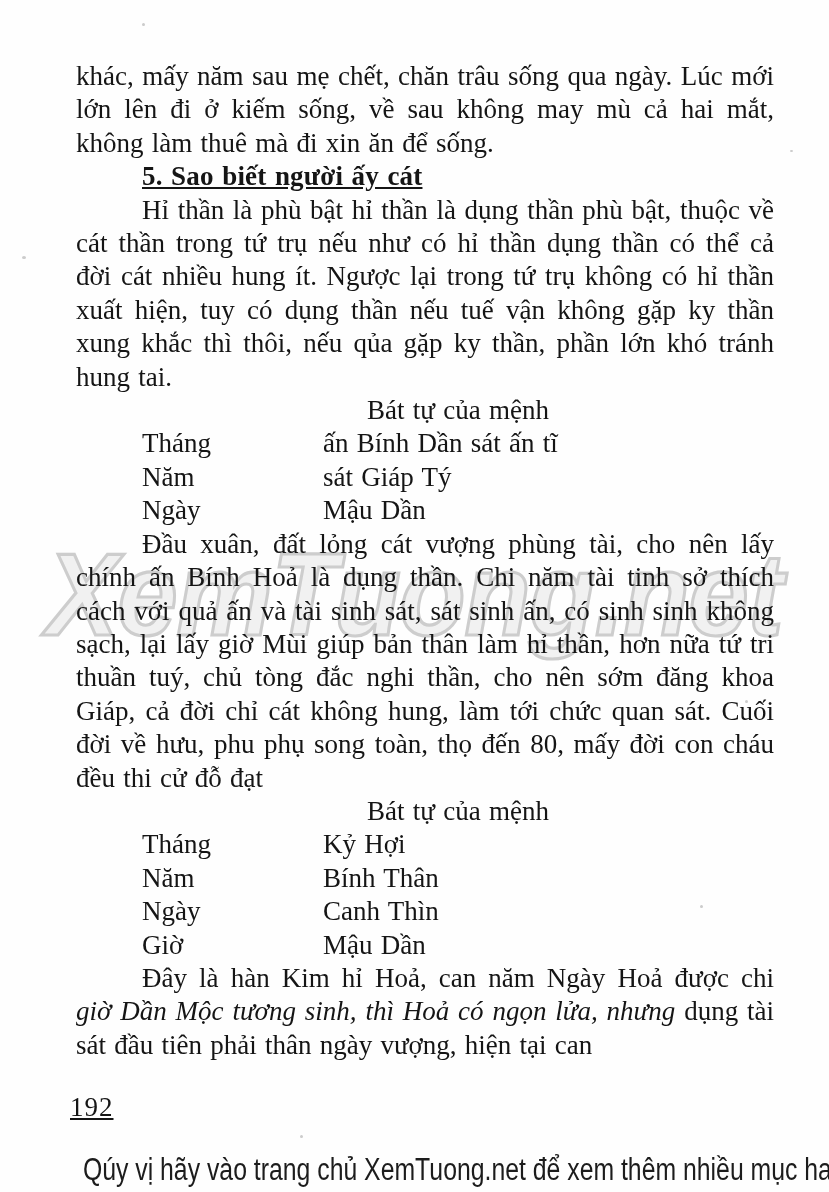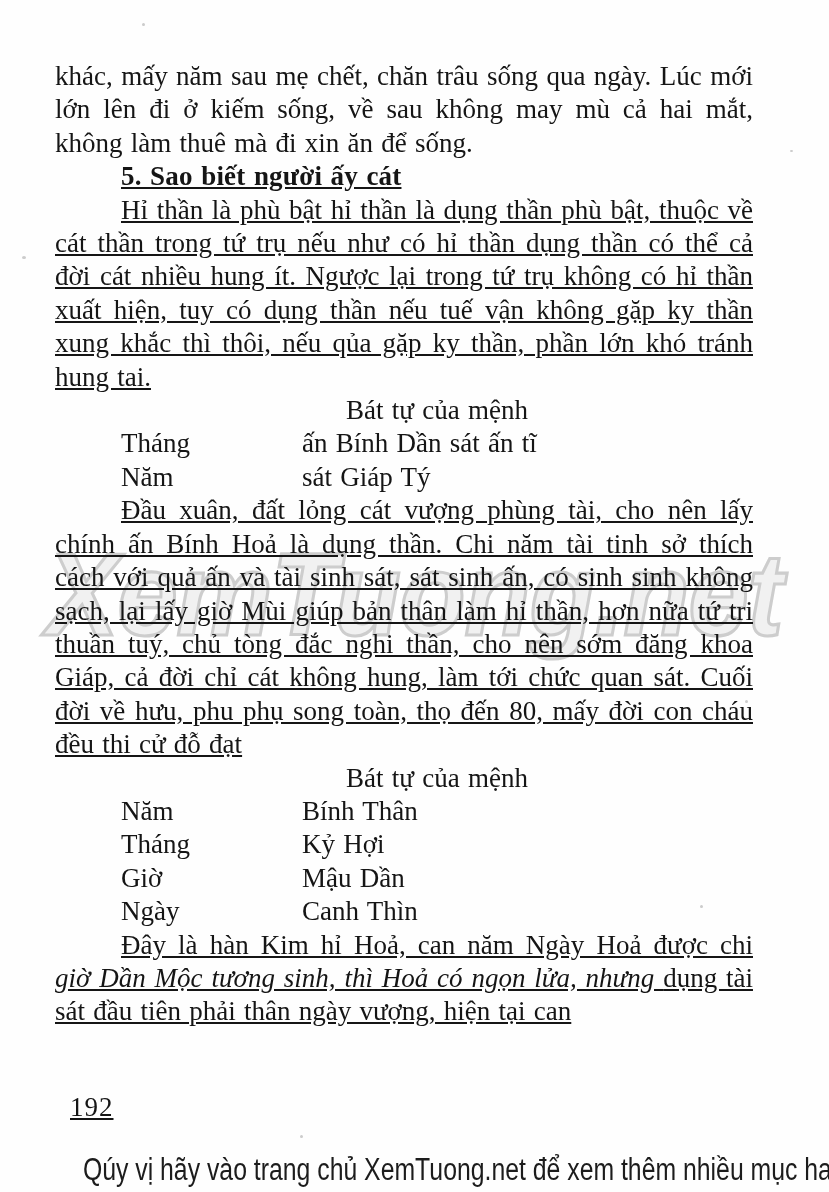--- a/index.html
+++ b/index.html
@@ -25,31 +25,31 @@
     font-style: italic;
     font-size: 108px;
     letter-spacing: -1px;
     white-space: nowrap;
     color: #f1f1f1;
     -webkit-text-stroke: 3px #cdcdcd;
     user-select: none;
   }
   .text-block {
     position: absolute;
-    left: 55px;
+    left: 76px;
     top: 60px;
     width: 698px;
     z-index: 2;
     font-size: 27px;
     line-height: 33.4px;
     text-align: justify;
     word-spacing: 1.5px;
   }
   .text-block p { margin: 0; }
-  .indent { text-indent: 66px; text-decoration: underline; }
+  .indent { text-indent: 66px; }
   .heading {
     font-weight: bold;
     text-indent: 66px;
     letter-spacing: 0.2px;
     text-decoration: underline;
   }
   .pillar-title { text-indent: 66px; text-align: center; }
   .pillar-row { padding-left: 66px; text-align: left; }
   .pillar-label { display: inline-block; width: 181px; }
   .pillar-value { display: inline; }
@@ -114,36 +114,39 @@
     <p class="para indent">Hỉ thần là phù bật hỉ thần là dụng thần phù bật, thuộc về cát thần trong tứ trụ nếu như có hỉ thần dụng thần có thể cả đời cát nhiều hung ít. Ngược lại trong tứ trụ không có hỉ thần xuất hiện, tuy có dụng thần nếu tuế vận không gặp ky thần xung khắc thì thôi, nếu qủa gặp ky thần, phần lớn khó tránh hung tai.</p>
 
     <p class="pillar-title">Bát tự của mệnh</p>
 
     <div class="pillar-row">
       <span class="pillar-label">Tháng</span><span class="pillar-value">ấn Bính Dần sát ấn tĩ</span>
     </div>
     <div class="pillar-row">
       <span class="pillar-label">Năm</span><span class="pillar-value">sát Giáp Tý</span>
     </div>
+    <div class="pillar-row">
+      <span class="pillar-label">Ngày</span><span class="pillar-value">Mậu Dần</span>
+    </div>
 
     <p class="para indent">Đầu xuân, đất lỏng cát vượng phùng tài, cho nên lấy chính ấn Bính Hoả là dụng thần. Chi năm tài tinh sở thích cách với quả ấn và tài sinh sát, sát sinh ấn, có sinh sinh không sạch, lại lấy giờ Mùi giúp bản thân làm hỉ thần, hơn nữa tứ tri thuần tuý, chủ tòng đắc nghi thần, cho nên sớm đăng khoa Giáp, cả đời chỉ cát không hung, làm tới chức quan sát. Cuối đời về hưu, phu phụ song toàn, thọ đến 80, mấy đời con cháu đều thi cử đỗ đạt</p>
 
     <p class="pillar-title">Bát tự của mệnh</p>
 
     <div class="pillar-row">
+      <span class="pillar-label">Tháng</span><span class="pillar-value">Kỷ Hợi</span>
+    </div>
+    <div class="pillar-row">
       <span class="pillar-label">Năm</span><span class="pillar-value">Bính Thân</span>
     </div>
     <div class="pillar-row">
-      <span class="pillar-label">Tháng</span><span class="pillar-value">Kỷ Hợi</span>
+      <span class="pillar-label">Ngày</span><span class="pillar-value">Canh Thìn</span>
     </div>
     <div class="pillar-row">
       <span class="pillar-label">Giờ</span><span class="pillar-value">Mậu Dần</span>
-    </div>
-    <div class="pillar-row">
-      <span class="pillar-label">Ngày</span><span class="pillar-value">Canh Thìn</span>
     </div>
 
     <p class="para indent"><span>Đây là hàn Kim hỉ Hoả, can năm Ngày Hoả được chi </span><span class="italic-seg">giờ Dần Mộc tương sinh, thì Hoả có ngọn lửa, nhưng </span><span>dụng tài sát đầu tiên phải thân ngày vượng, hiện tại can</span></p>
 
   </div>
 
   <div class="page-number">192</div>
 
   <div class="footer-banner">Qúy vị hãy vào trang chủ XemTuong.net để xem thêm nhiều mục hay khác</div>
 

